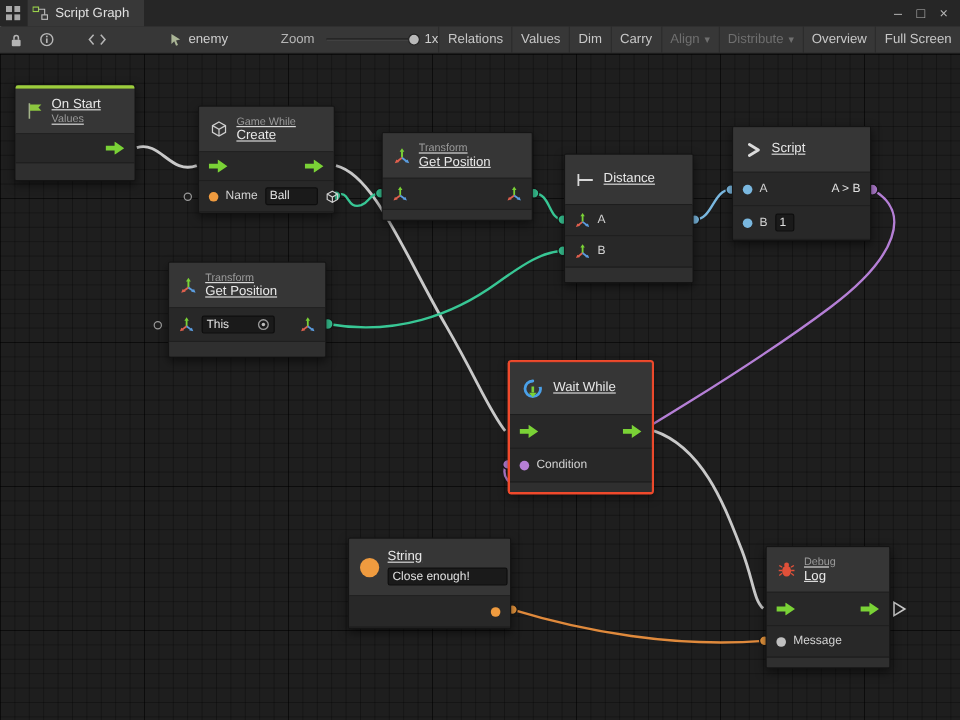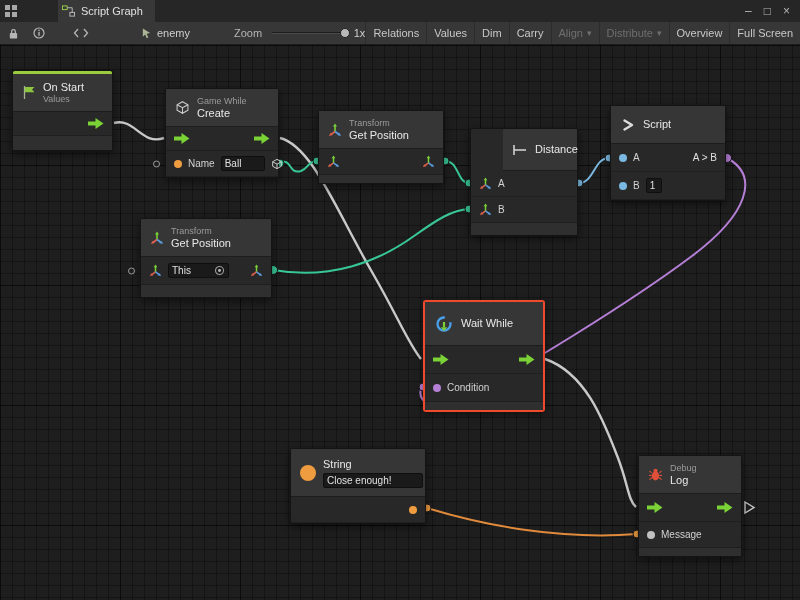--- a/index.html
+++ b/index.html
@@ -2,21 +2,21 @@
 <html><head>
 <meta charset="utf-8">
 <style>
   * { margin:0; padding:0; box-sizing:border-box; }
   body { font-family:"Liberation Sans","DejaVu Sans",sans-serif; background:#111; }
   #app { position:relative; width:800px; height:600px; overflow:hidden; background:#262626;
          box-shadow: inset 1px 0 0 #8c8c8c; }
 
   
   .titlebar { position:absolute; top:0; left:0; width:800px; height:22px; background:#262626;
-              display:flex; align-items:center;gap:35px; }
+              display:flex; align-items:center; }
   .win-icon { display:flex; margin:0 6px 0 5px; }
   .tab { height:22px; display:flex; align-items:center; gap:6px; padding:0 12px 0 4px;
          background:#383838; color:#e0e0e0; font-size:11px; }
   .win-controls { margin-left:auto; display:flex; gap:12px; padding-right:10px; color:#b5b5b5; font-size:12px; }
   .win-controls span { cursor:default; line-height:22px; }
 
   
   .toolbar { position:absolute; top:22px; left:0; width:800px; height:23px; background:#373737;
              border-bottom:1px solid #1c1c1c; display:flex; align-items:center; padding:0 0 0 8px;
              font-size:11px; color:#c2c2c2; }
@@ -47,22 +47,22 @@
     z-index:1; }
 
   .wires { position:absolute; top:0; left:0; z-index:2; pointer-events:none; }
 
   
   .node { position:absolute; z-index:3; background:#282828; border:1px solid #141414; border-radius:2px;
           box-shadow:0 3px 8px rgba(0,0,0,.5); font-size:11px; color:#d8d8d8; }
   .node.selected { border:1px solid #f04a2c; box-shadow:0 0 0 1px #f04a2c, 0 3px 8px rgba(0,0,0,.5); }
   .accent { height:3px; background:#9ccd3c; border-radius:2px 2px 0 0; }
   .nh { display:flex; align-items:center; gap:7px; padding:0 9px; height:38px; background:#363636;
-        border-bottom:1px solid #1d1d1d; }
-  .nh.h42 { height:42px;margin-left:32px; } .nh.h44 { height:44px; } .nh.h48 { height:48px; }
+        border-bottom:1px solid #1d1d1d;text-decoration:underline; }
+  .nh.h42 { height:42px; } .nh.h44 { height:44px; } .nh.h48 { height:48px; }
   .ncat { display:block; font-size:9px; color:#9b9b9b; line-height:11px; }
   .ntitle { display:block; font-size:11px; color:#e8e8e8; line-height:13px; }
   .nicon { display:flex; flex:none; }
   .nrow { position:relative; display:flex; align-items:center; gap:6px; padding:0 8px; height:26px;
           background:#282828; border-bottom:1px solid #1f1f1f; }
   .nrow.flow { height:24px; justify-content:space-between; }
   .nrow.flow.end { justify-content:flex-end; }
   .nrow.h28 { height:28px; }
   .nfoot { height:14px; background:#2f2f2f; }
   .nfoot.h8 { height:8px; } .nfoot.h12 { height:12px; }

